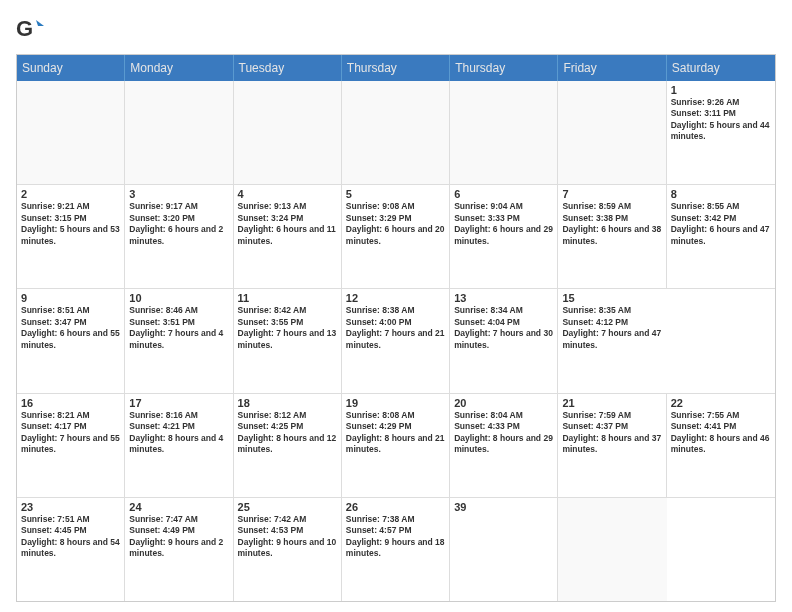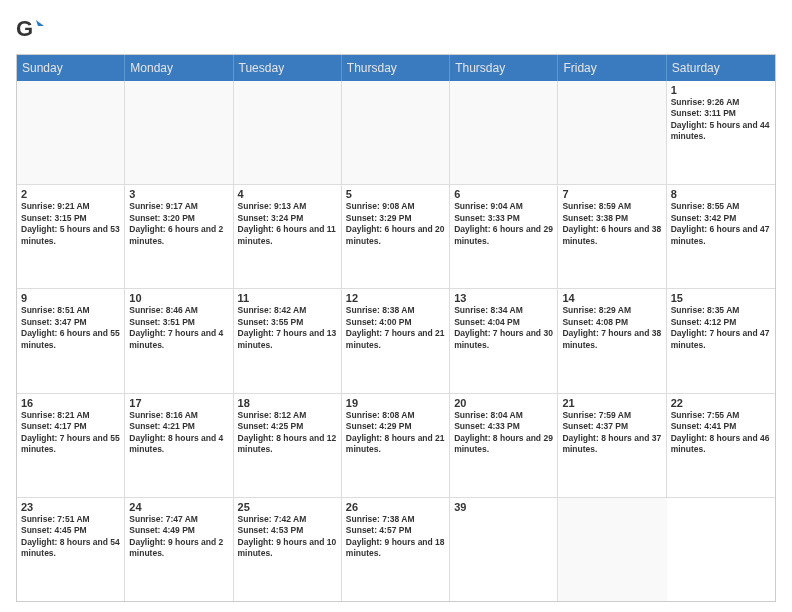--- a/index.html
+++ b/index.html
@@ -231,26 +231,20 @@
 Sunset: 4:00 PM
 Daylight: 7 hours and 21 minutes.</div>
           </div>
           <div class="cal-cell">
             <span class="day-num">13</span>
             <div class="day-info">Sunrise: 8:34 AM
 Sunset: 4:04 PM
 Daylight: 7 hours and 30 minutes.</div>
           </div>
           <div class="cal-cell">
-            <span class="day-num">14</span>
-            <div class="day-info">Sunrise: 8:29 AM
-Sunset: 4:08 PM
-Daylight: 7 hours and 38 minutes.</div>
-          </div>
-          <div class="cal-cell">
             <span class="day-num">15</span>
             <div class="day-info">Sunrise: 8:35 AM
 Sunset: 4:12 PM
 Daylight: 7 hours and 47 minutes.</div>
           </div>
         </div>
         <div class="cal-row">
           <div class="cal-cell">
             <span class="day-num">16</span>
             <div class="day-info">Sunrise: 8:21 AM

